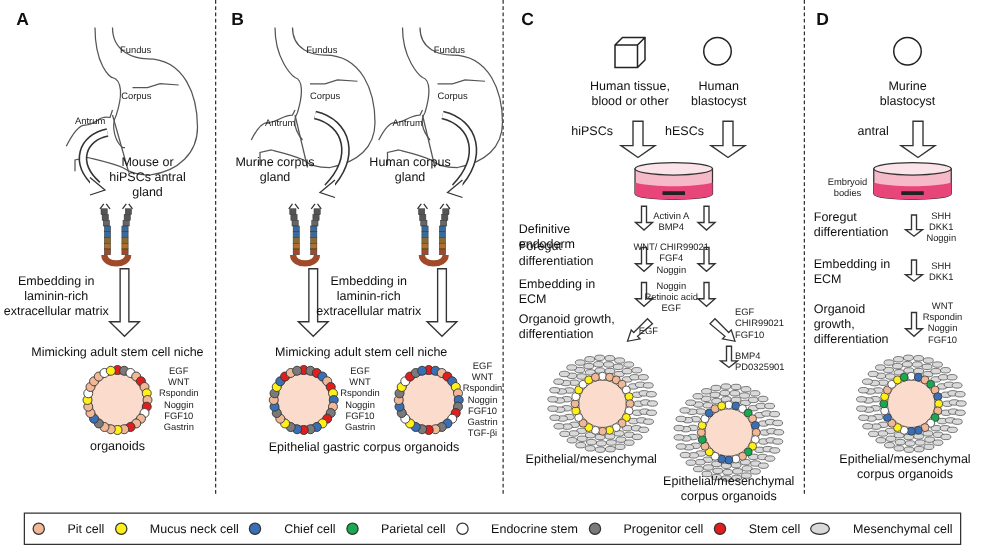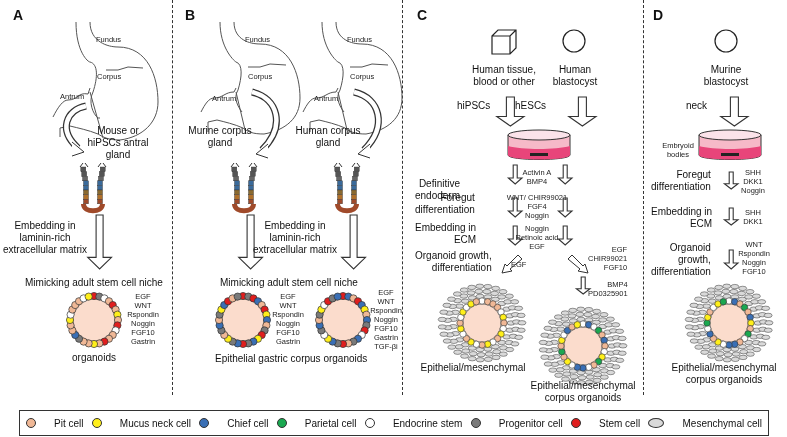--- a/index.html
+++ b/index.html
@@ -1,17 +1,17 @@
 <!DOCTYPE html>
 <html><head>
 <meta charset="utf-8">
 <style>
   html,body{margin:0;padding:0;background:#fff;}
   body{width:787px;height:437px;position:relative;overflow:hidden;font-family:"Liberation Sans",sans-serif;color:#111;}
-  .lbl{position:absolute;font-size:10px;line-height:12px;white-space:nowrap;text-align:right;}
+  .lbl{position:absolute;font-size:10px;line-height:12px;white-space:nowrap;}
   .ctr{text-align:center;}
   .panel-letter{position:absolute;font-weight:bold;font-size:14px;}
   .small{font-size:7.5px;line-height:9px;color:#222;}
   .divider{position:absolute;top:0;height:395px;width:0;border-left:1.5px dashed #333;}
   svg{position:absolute;overflow:visible;}
   .legend{position:absolute;left:19px;top:410px;width:750px;height:26px;border:1.5px solid #333;box-sizing:border-box;display:flex;align-items:center;justify-content:space-between;padding:0 6px;}
   .leg-item{display:flex;align-items:center;font-size:10px;gap:18px;}
   .leg-dot{width:10px;height:10px;border-radius:50%;border:1px solid #333;box-sizing:border-box;display:inline-block;}
   .leg-oval{width:16px;height:10px;border-radius:50%;border:1px solid #333;box-sizing:border-box;display:inline-block;background:#d9d9d9;}
 </style>
@@ -304,21 +304,21 @@
   </svg>
   <div class="lbl ctr" style="left:462px;top:64px;width:84px;">
     <div>Human tissue,</div>
     <div>blood or other</div>
   </div>
   <div class="lbl ctr" style="left:550px;top:64px;width:50px;">
     <div>Human</div>
     <div>blastocyst</div>
   </div>
   <div class="lbl" style="left:457px;top:100px;">hiPSCs</div>
-  <div class="lbl" style="left:515px;top:100px;">hESCs</div>
+  <div class="lbl" style="left:532px;top:100px;">hESCs</div>
   <svg class="down-arrow" style="left:496px;top:97px;" width="28.8" height="30">
       <path d="M10.4 0 L18.4 0 L18.4 19.5 L28 19.5 L14.4 29 L0.8000000000000007 19.5 L10.4 19.5 Z" fill="#fff" stroke="#333" stroke-width="1.1"></path>
     </svg>
   <svg class="down-arrow" style="left:568px;top:97px;" width="28.8" height="30">
       <path d="M10.4 0 L18.4 0 L18.4 19.5 L28 19.5 L14.4 29 L0.8000000000000007 19.5 L10.4 19.5 Z" fill="#fff" stroke="#333" stroke-width="1.1"></path>
     </svg>
   <svg class="dish" width="66" height="34" style="left:506px;top:128px;">
       <path d="M2 7 L2 27 C2 33 64 33 64 27 L64 7 Z" fill="#f6b9c8" stroke="#333" stroke-width="1"></path>
       <path d="M2 18 L2 27 C2 33 64 33 64 27 L64 18 C50 22 16 22 2 18 Z" fill="#e8457a" stroke="none"></path>
       <ellipse cx="33" cy="7" rx="31" ry="5" fill="#fbe3ea" stroke="#333" stroke-width="1"></ellipse>
@@ -625,21 +625,21 @@
 
 <div>
   <div class="panel-letter" style="left:653px;top:7px;">D</div>
   <svg width="24" height="24" style="left:714px;top:29px;">
     <circle cx="12" cy="12" r="11" fill="#fff" stroke="#222" stroke-width="1.2"></circle>
   </svg>
   <div class="lbl ctr" style="left:700px;top:64px;width:52px;">
     <div>Murine</div>
     <div>blastocyst</div>
   </div>
-  <div class="lbl" style="left:686px;top:100px;">neck</div>
+  <div class="lbl" style="left:686px;top:100px;">antral</div>
   <svg class="down-arrow" style="left:720px;top:97px;" width="28.8" height="30">
       <path d="M10.4 0 L18.4 0 L18.4 19.5 L28 19.5 L14.4 29 L0.8000000000000007 19.5 L10.4 19.5 Z" fill="#fff" stroke="#333" stroke-width="1.1"></path>
     </svg>
   <svg class="dish" width="66" height="34" style="left:697px;top:128px;">
       <path d="M2 7 L2 27 C2 33 64 33 64 27 L64 7 Z" fill="#f6b9c8" stroke="#333" stroke-width="1"></path>
       <path d="M2 18 L2 27 C2 33 64 33 64 27 L64 18 C50 22 16 22 2 18 Z" fill="#e8457a" stroke="none"></path>
       <ellipse cx="33" cy="7" rx="31" ry="5" fill="#fbe3ea" stroke="#333" stroke-width="1"></ellipse>
       <rect x="24" y="25" width="18" height="3" fill="#222"></rect>
     </svg>
   <div class="lbl small ctr" style="left:658px;top:141px;width:40px;">

